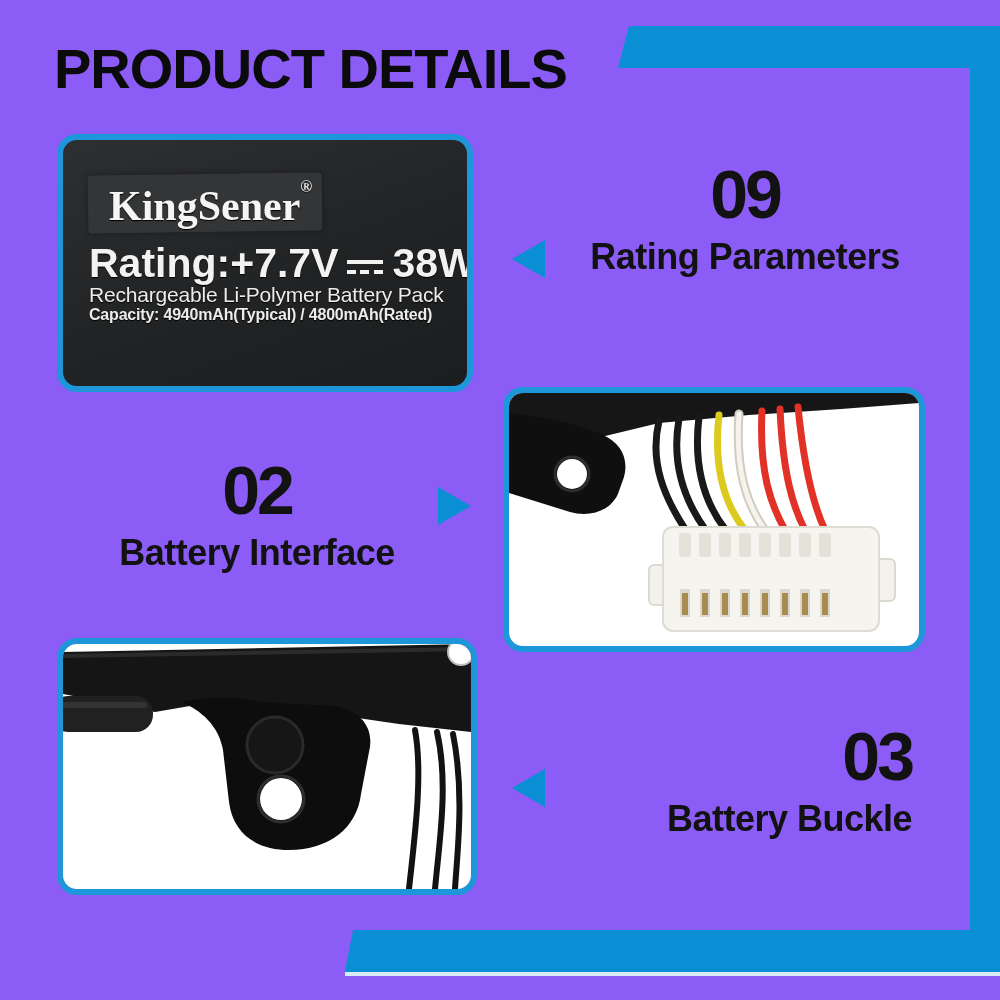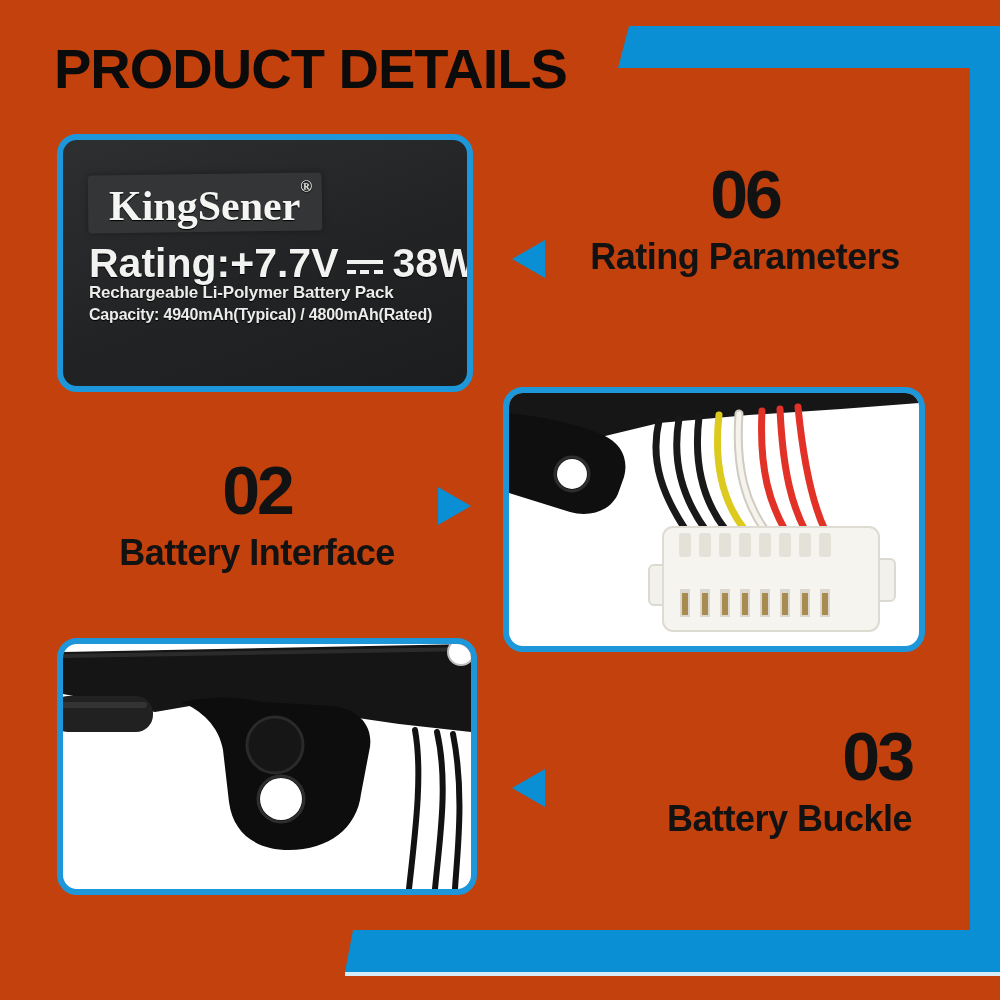--- a/index.html
+++ b/index.html
@@ -1,17 +1,17 @@
 <!DOCTYPE html>
 <html><head>
 <meta charset="utf-8">
 <style>
   html,body{margin:0;padding:0;background:#ffffff;}
   body{font-family:"Liberation Sans","DejaVu Sans",sans-serif;}
-  .canvas{position:relative;width:1000px;height:1000px;background:#c2410c;overflow:hidden;}
+  .canvas{position:relative;width:1000px;height:1000px;background:#8b5cf6;overflow:hidden;}
 
   
   .ribbon{position:absolute;background:#0b8fd4;}
   .ribbon-top{left:618px;top:26px;width:382px;height:42px;
     clip-path:polygon(11px 0,100% 0,100% 100%,0 100%);}
   .ribbon-right{left:970px;top:60px;width:30px;height:912px;}
   .ribbon-bottom{left:345px;top:930px;width:655px;height:42px;
     clip-path:polygon(8px 0,100% 0,100% 100%,0 100%);}
   .ribbon-bottom-shadow{position:absolute;left:345px;top:972px;width:655px;height:4px;background:#d6ecf9;}
 
@@ -47,21 +47,21 @@
     border-radius:4px;transform:rotate(-0.8deg);box-shadow:0 0 6px rgba(0,0,0,0.35);}
   .lbl-logo{position:absolute;left:46px;top:38px;width:200px;text-align:center;color:#f5f5f3;
     font-family:"Liberation Serif","DejaVu Serif",serif;font-weight:bold;font-size:42px;white-space:nowrap;
     text-shadow:0 1px 1px #000;}
   .lbl-logo sup{font-size:16px;vertical-align:28px;font-weight:bold;}
   .lbl-rating{position:absolute;left:26px;top:100px;display:flex;align-items:center;color:#f2f2f0;
     font-size:41px;font-weight:bold;white-space:nowrap;text-shadow:0 1px 1px #000;}
   .dc-symbol{display:inline-block;width:36px;margin:6px 9px 0 9px;}
   .dc-symbol .solid{height:4px;background:#f2f2f0;margin-bottom:6px;}
   .dc-symbol .dashed{height:4px;background:repeating-linear-gradient(90deg,#f2f2f0 0 9px,transparent 9px 13.5px);}
-  .lbl-line2{position:absolute;left:26px;top:143px;font-size:17px;font-weight:bold;color:#ececea;
+  .lbl-line2{position:absolute;left:26px;top:143px;font-size:21px;font-weight:normal;color:#ececea;
     white-space:nowrap;letter-spacing:-0.2px;text-shadow:0 1px 1px #000;}
   .lbl-line3{position:absolute;left:26px;top:166px;font-size:16px;font-weight:bold;color:#ececea;
     white-space:nowrap;letter-spacing:-0.2px;text-shadow:0 1px 1px #000;}
 </style>
 </head>
 <body>
 
 <div class="canvas">
 
   <div class="ribbon ribbon-top"></div>
@@ -80,21 +80,21 @@
         <span class="solid" style="display:block"></span>
         <span class="dashed" style="display:block"></span>
       </span>
       <span>38Wh</span>
     </div>
     <div class="lbl-line2">Rechargeable Li-Polymer Battery Pack</div>
     <div class="lbl-line3">Capacity: 4940mAh(Typical) / 4800mAh(Rated)</div>
   </div>
 
   <div class="section sec-1">
-    <div class="num">06</div>
+    <div class="num">09</div>
     <div class="lbl">Rating Parameters</div>
   </div>
   <div class="arrow arrow-left ar-1"></div>
 
   <div class="section sec-2">
     <div class="num">02</div>
     <div class="lbl">Battery Interface</div>
   </div>
   <div class="arrow arrow-right ar-2"></div>
 

